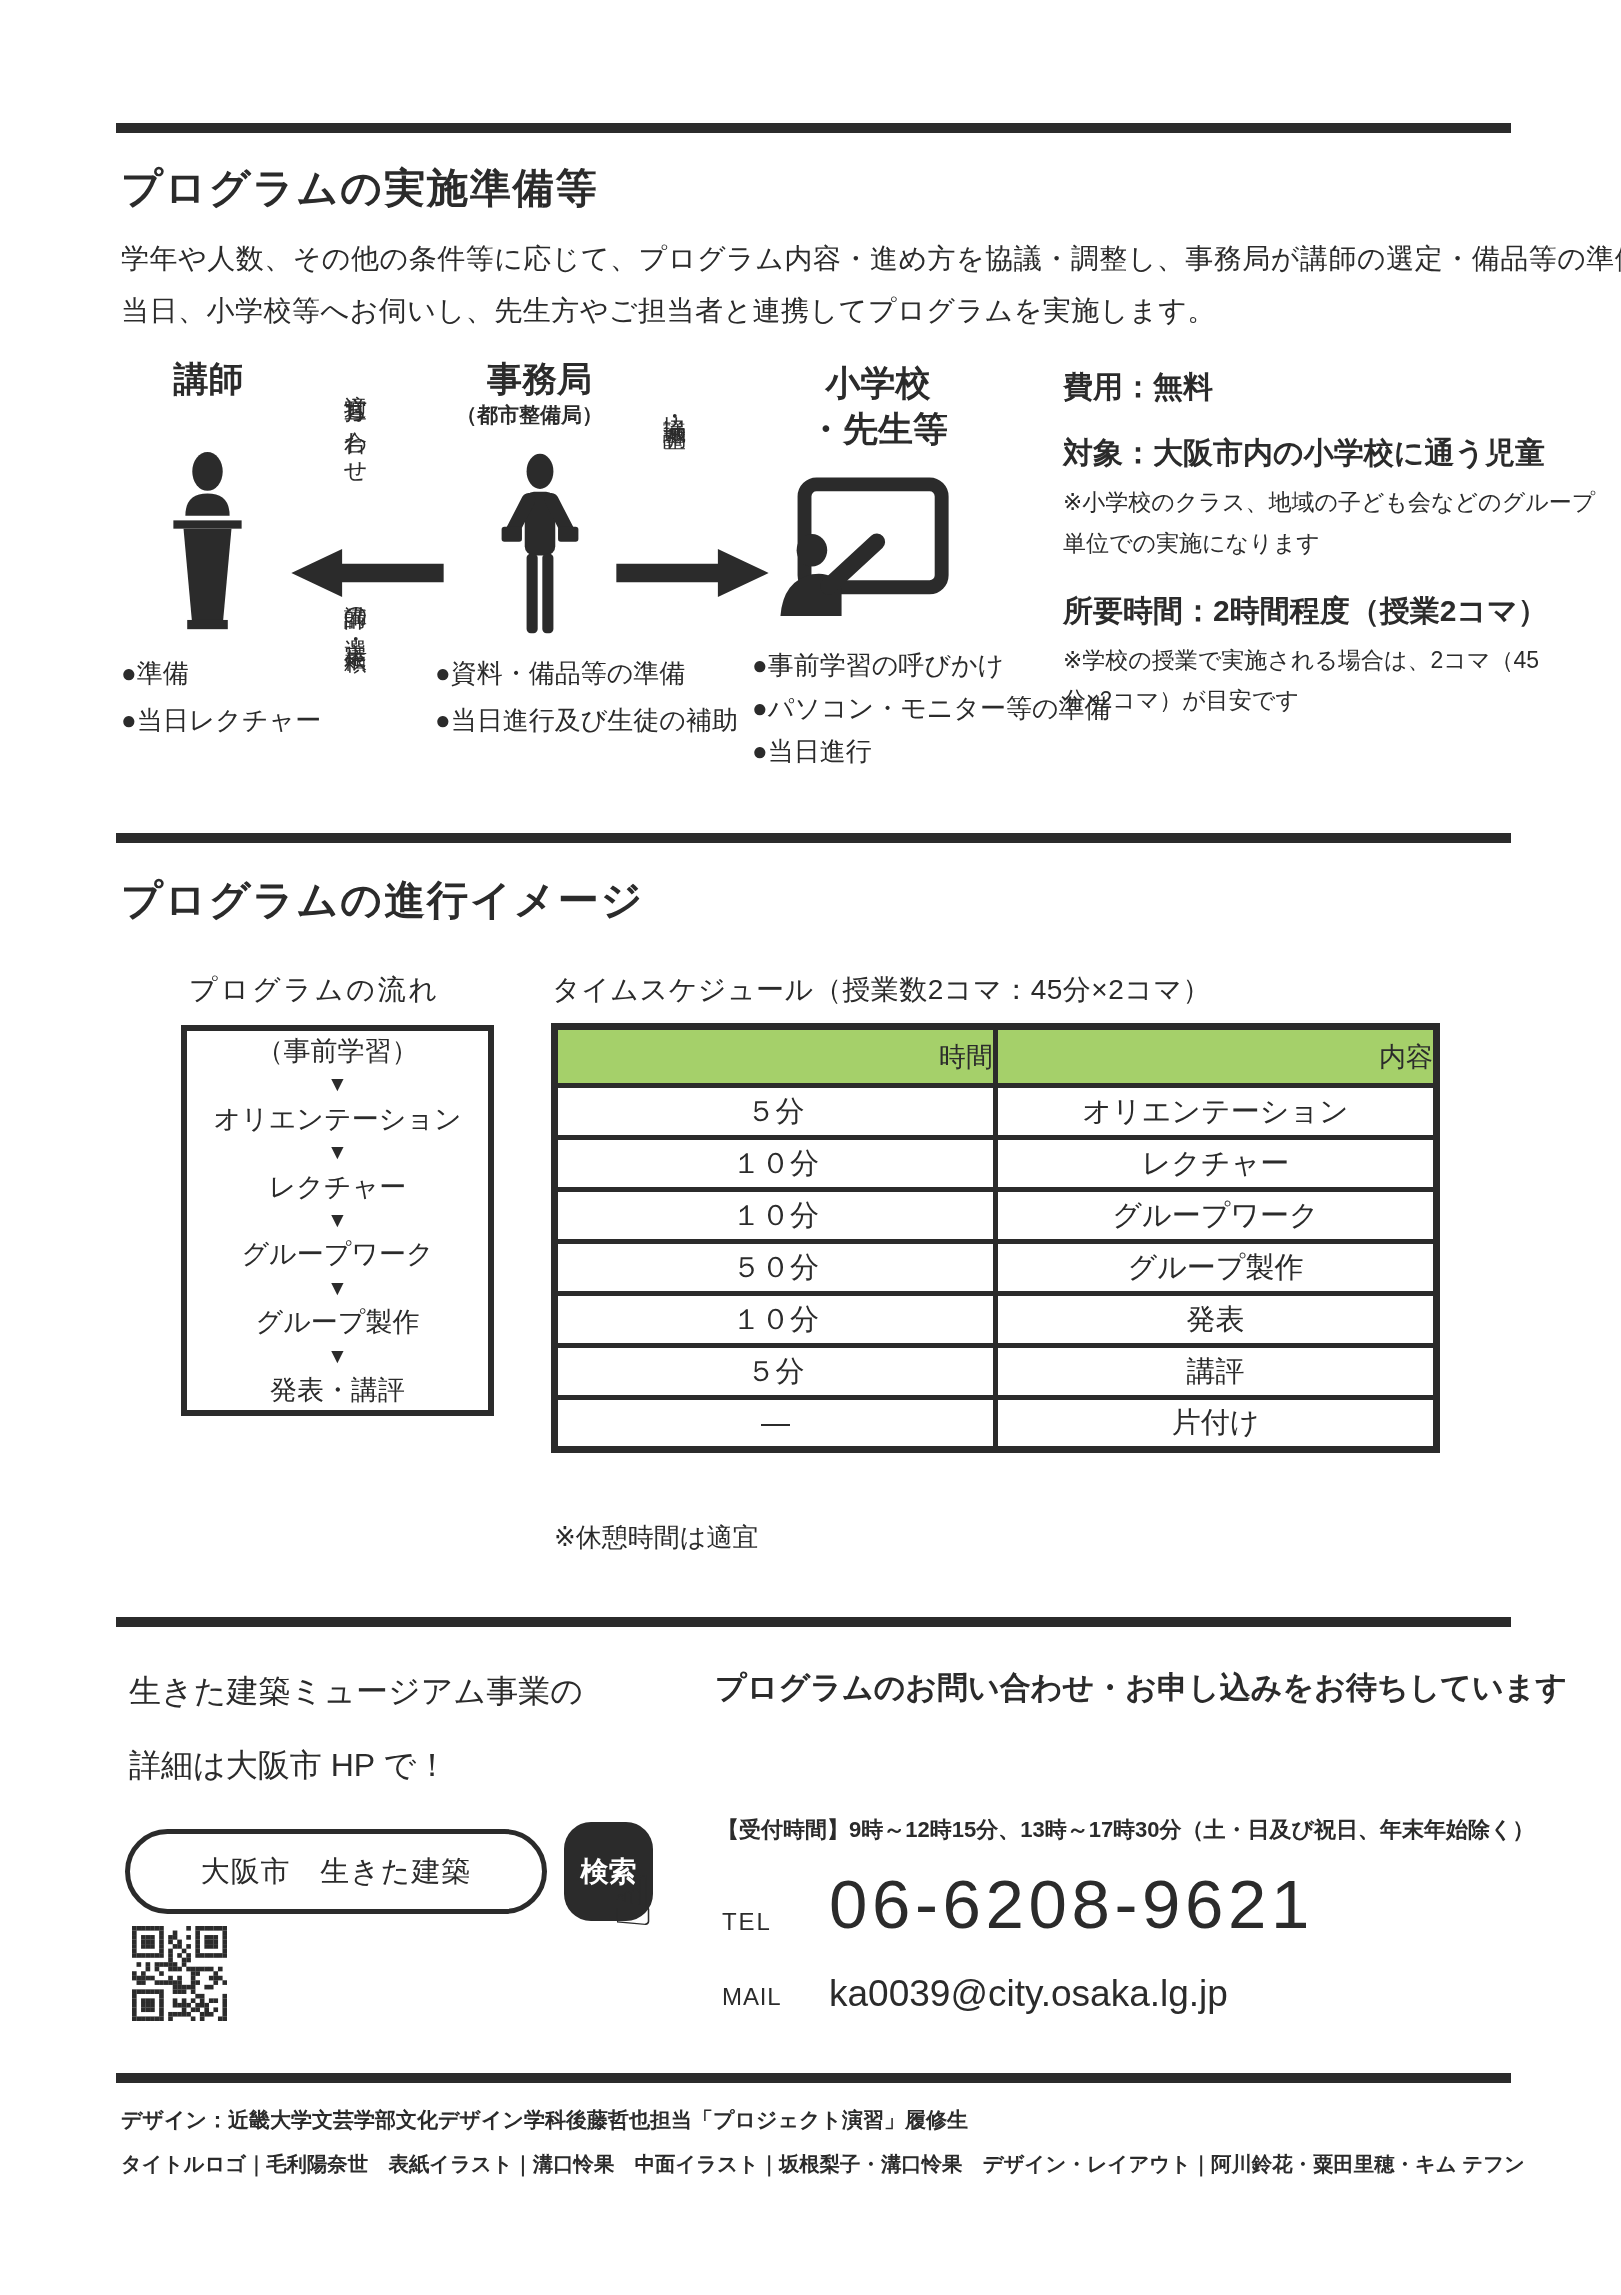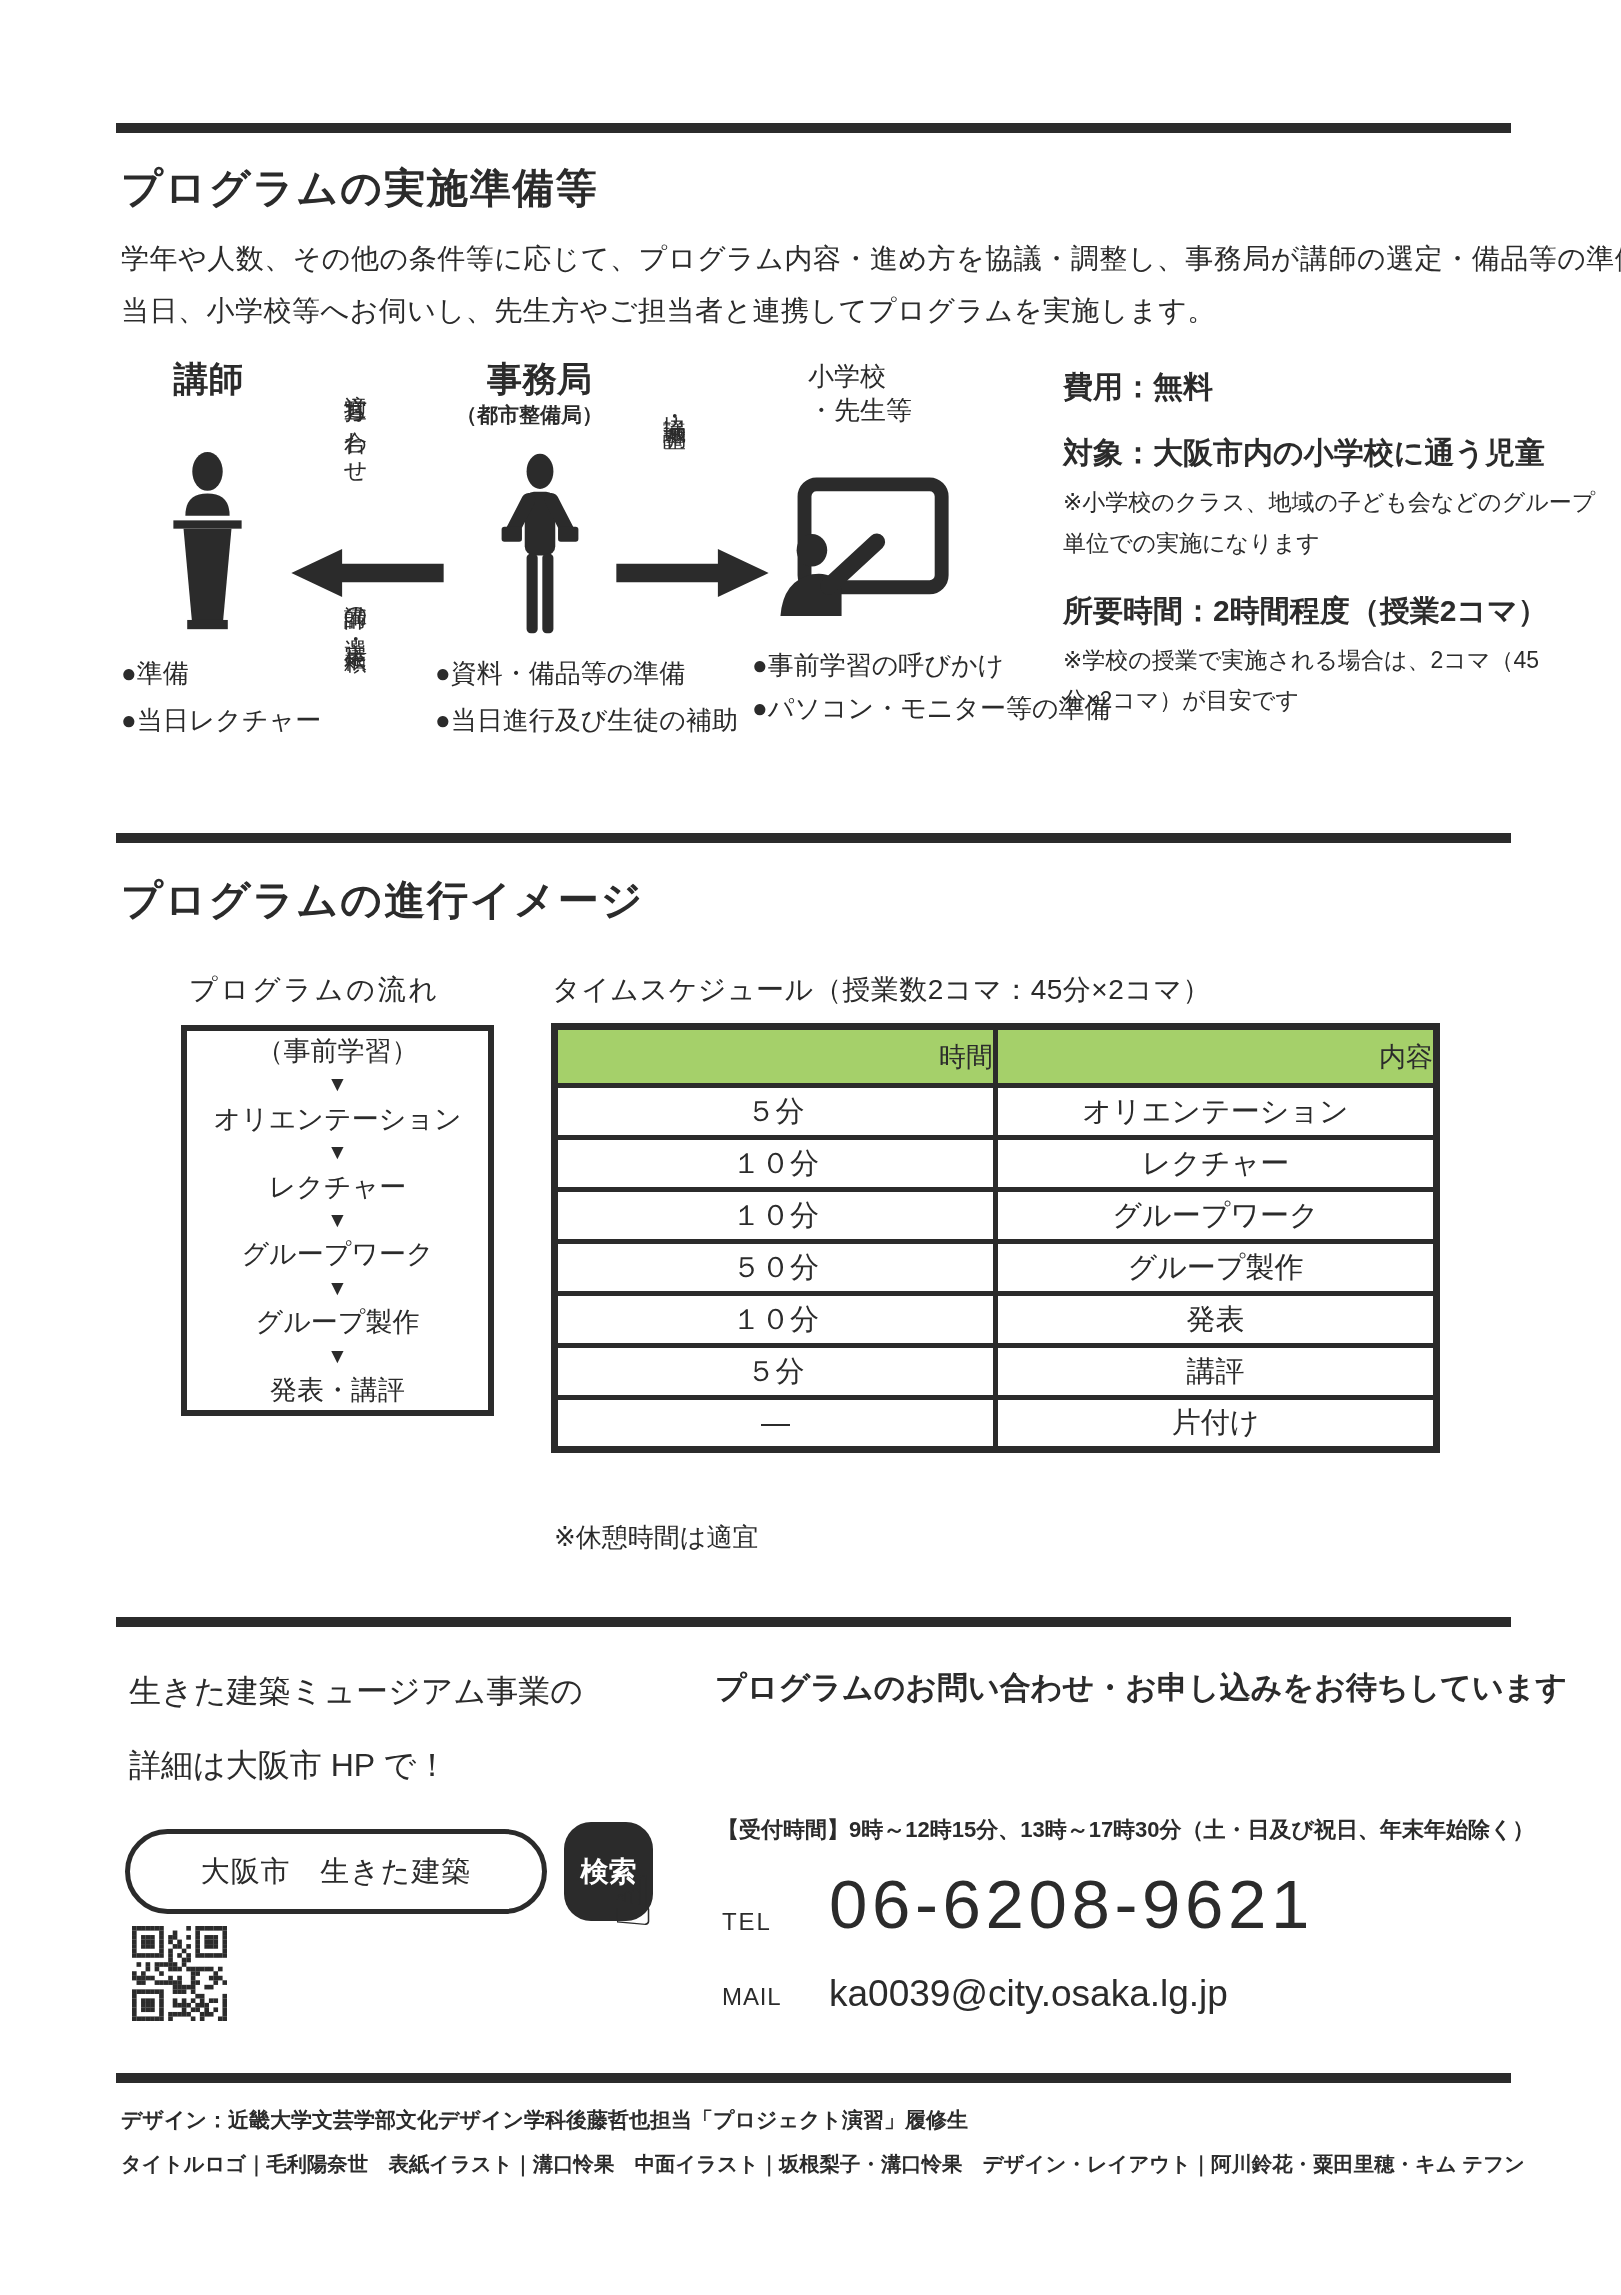--- a/index.html
+++ b/index.html
@@ -7,21 +7,21 @@
   #page {
     position:relative; width:1622px; height:2295px; background:#ffffff;
     font-family:"Liberation Sans","DejaVu Sans",sans-serif; color:#2b2b2b; overflow:hidden;
   }
   .abs { position:absolute; }
   .rule { position:absolute; left:116px; width:1395px; height:10.2px; background:#2b2b2b; }
   .h1 { font-size:41px; font-weight:bold; letter-spacing:1.9px; white-space:nowrap; }
   .para-line { font-size:28px; line-height:1.0; letter-spacing:0.5px; white-space:nowrap; }
   .actor-label { font-size:35px; font-weight:bold; text-align:center; line-height:1.25; white-space:nowrap; }
   .actor-sub { font-size:21px; font-weight:bold; text-align:left; white-space:nowrap; }
-  .school-label { font-size:26px; font-weight:normal; line-height:1.3; white-space:nowrap; }
+  .school-label { font-size:35px; font-weight:bold; line-height:1.3; white-space:nowrap;text-align:center; }
   .vtext { writing-mode:vertical-rl; text-orientation:upright; font-size:23px; letter-spacing:2.8px; line-height:1; white-space:nowrap; }
   .bullets { font-size:26px; line-height:1.8; white-space:nowrap; }
   .bullets.tight { line-height:1.65; }
   .info-h { font-size:30px; font-weight:bold; white-space:nowrap; }
   .info-note { font-size:23px; line-height:1.75; white-space:nowrap; }
   .icon-ink { fill:#2b2b2b; }
   .flow-label { font-size:28px; letter-spacing:2.8px; white-space:nowrap; }
   .flow-box { border:6.5px solid #2b2b2b; display:flex; flex-direction:column; align-items:center; justify-content:center; gap:6.5px; background:#fff; }
   .flow-step { font-size:27px; white-space:nowrap; }
   .flow-arrow { font-size:21px; line-height:0.9; }
@@ -115,20 +115,21 @@
     <svg width="181" height="139" viewBox="0 0 390 300">
       <rect x="72" y="16" width="296" height="222" rx="26" fill="none" stroke="#2b2b2b" stroke-width="30"></rect>
       <path class="icon-ink" d="M20 300 Q26 224 88 210 Q134 202 152 240 L152 300 Z"></path>
       <ellipse class="icon-ink" cx="88" cy="158" rx="33" ry="35"></ellipse>
       <path d="M124 236 L228 140" stroke="#2b2b2b" stroke-width="36" stroke-linecap="round" fill="none"></path>
     </svg>
   </div>
   <div class="abs bullets tight" style="left:752px; top:644px">
     <div>●事前学習の呼びかけ</div>
     <div>●パソコン・モニター等の準備</div>
+    <div>●当日進行</div>
   </div>
 
   <div class="abs" style="left:1063px; top:367px">
     <div class="info-h">費用：無料</div>
     <div class="info-h" style="margin-top:25px">対象：大阪市内の小学校に通う児童</div>
     <div class="info-note" style="margin-top:8.3px">※小学校のクラス、地域の子ども会などのグループ</div>
     <div class="info-note">単位での実施になります</div>
     <div class="info-h" style="margin-top:28px">所要時間：2時間程度（授業2コマ）</div>
     <div class="info-note" style="margin-top:8.3px">※学校の授業で実施される場合は、2コマ（45</div>
     <div class="info-note">分×2コマ）が目安です</div>

